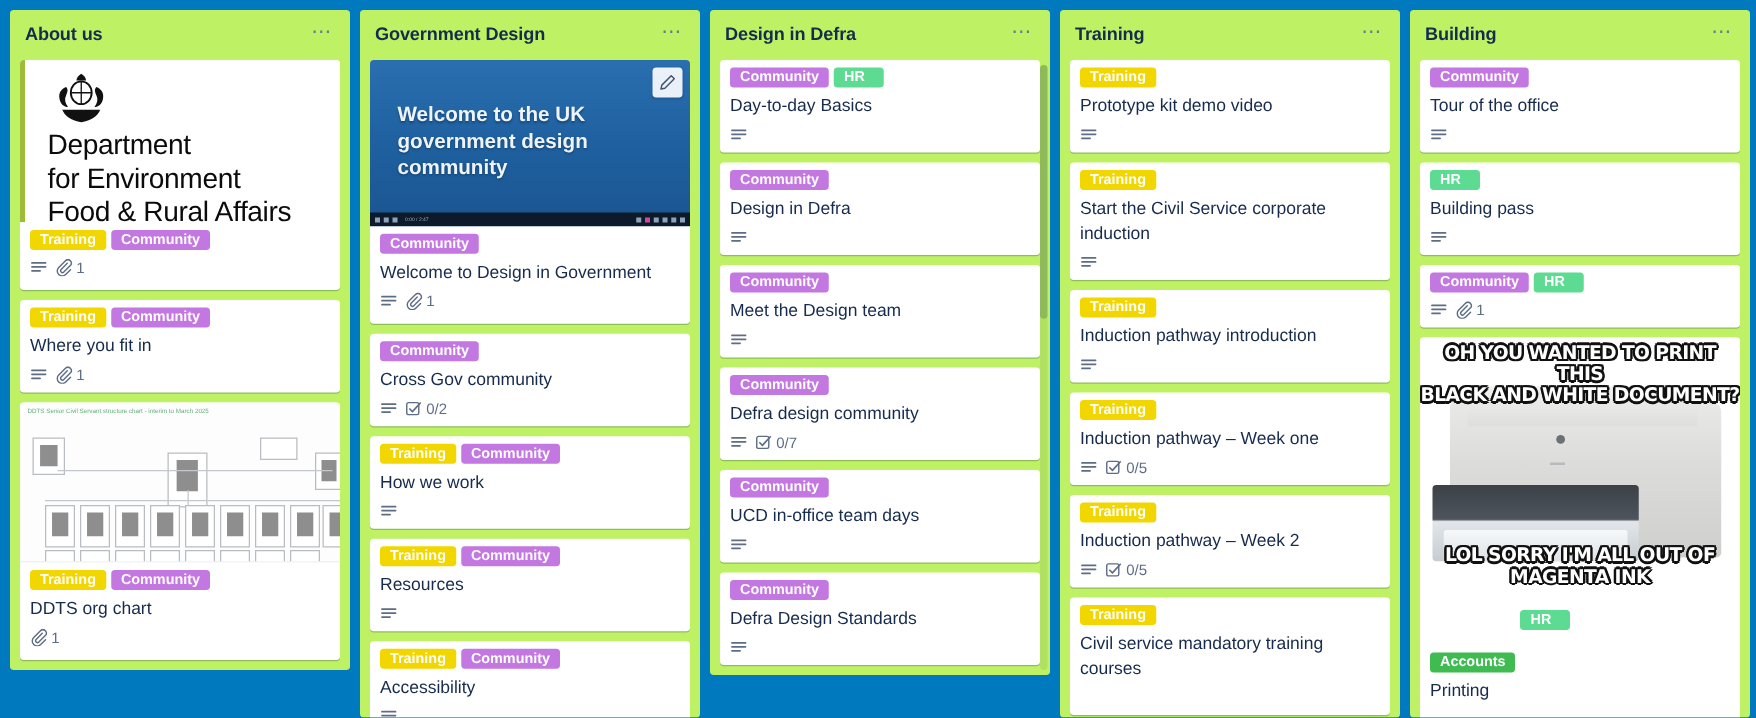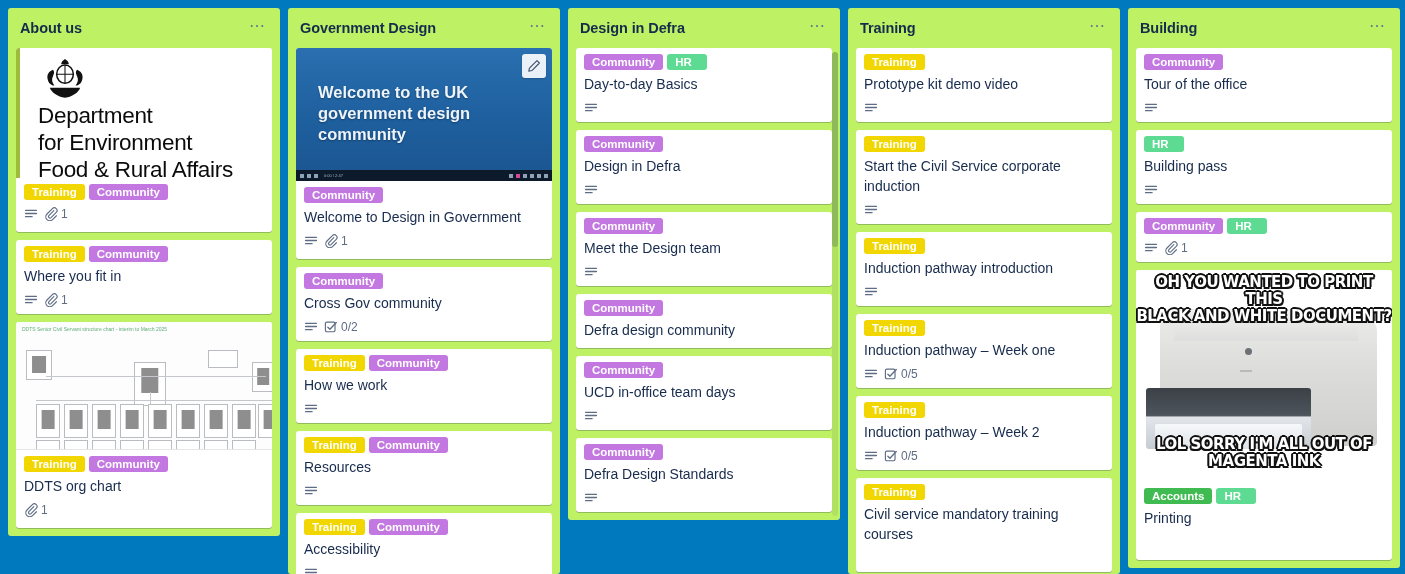--- a/index.html
+++ b/index.html
@@ -82,21 +82,21 @@
     font-weight: bold;
     color: #fff;
     line-height: 16px;
     padding: 0 8px;
     display: inline-block;
     white-space: nowrap;
   }
   .lb-training  { background: #f2d600; color:#fff; }
   .lb-community { background: #c377e0; }
   .lb-hr        { background: #61bd4f; background:#5ddb92; }
-  .lb-accounts  { background: #4bce54; background:#3fbb52; }
+  .lb-accounts  { background: #4bce54; background:#3fbb52;margin-top:34px; }
   .card-title {
     font-size: 14px;
     color: #172b4d;
     line-height: 20px;
     margin-bottom: 4px;
     word-wrap: break-word;
   }
   .badges { display: flex; align-items: center; gap: 6px; min-height: 20px; color: #5e6c84; }
   .badge { display: flex; align-items: center; gap: 3px; font-size: 12px; color: #5e6c84; }
   .badge svg { display: block; }
@@ -565,20 +565,38 @@
               </span>
             </div>
           </div>
         </div>
         <div class="card">
           <div class="card-body">
             <div class="labels">
               <span class="label lb-community">Community</span>
             </div>
             <div class="card-title">Defra design community</div>
+            <div class="badges">
+              <span class="badge">
+                <svg width="14" height="14" viewBox="0 0 16 16" aria-hidden="true">
+                  <g fill="#5e6c84">
+                    <rect x="1" y="3" width="14" height="1.6" rx="0.8"></rect>
+                    <rect x="1" y="6.6" width="14" height="1.6" rx="0.8"></rect>
+                    <rect x="1" y="10.2" width="9" height="1.6" rx="0.8"></rect>
+                  </g>
+                </svg>
+              </span>
+              <span class="badge">
+                <svg width="14" height="14" viewBox="0 0 16 16" aria-hidden="true">
+                  <rect x="1.6" y="2.4" width="11" height="11" rx="1.6" fill="none" stroke="#5e6c84" stroke-width="1.3"></rect>
+                  <path d="M4.4 8.2 6.8 10.6 14 2.8" fill="none" stroke="#5e6c84" stroke-width="1.5" stroke-linecap="round" stroke-linejoin="round"></path>
+                </svg>
+                <span>0/7</span>
+              </span>
+            </div>
           </div>
         </div>
         <div class="card">
           <div class="card-body">
             <div class="labels">
               <span class="label lb-community">Community</span>
             </div>
             <div class="card-title">UCD in-office team days</div>
             <div class="badges">
               <span class="badge">

